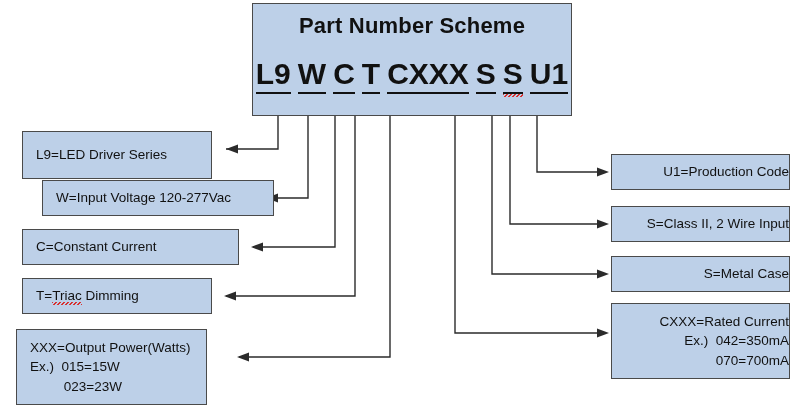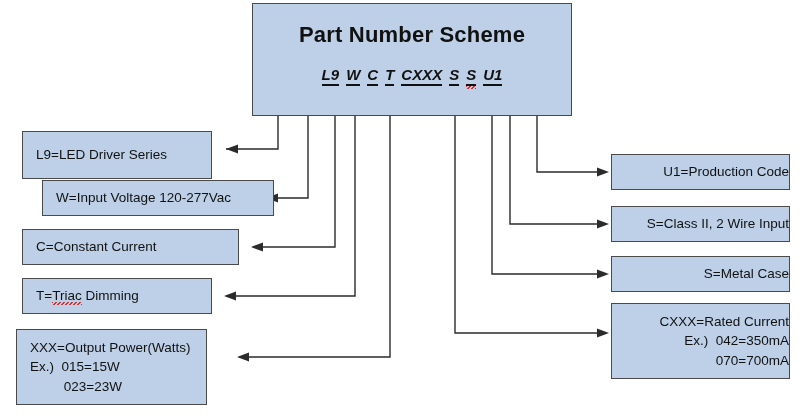--- a/index.html
+++ b/index.html
@@ -32,36 +32,35 @@
   }
 
   
   #title-box {
     left: 252px;
     top: 3px;
     width: 320px;
     height: 113px;
     align-items: center;
     justify-content: flex-start;
-    padding-top: 18px;
+    padding-top: 9px;
   }
   #title-text {
     font-size: 22px;
     font-weight: bold;
     letter-spacing: .2px;
     text-align: center;
   }
   #partnum-row {
     margin-top: 18px;
     display: flex;
     align-items: flex-end;
     gap: 7px;
-    font-size: 15px;
+    font-size: 30px;
     font-weight: bold;
-    font-style: italic;
   }
   .pn-seg {
     position: relative;
     border-bottom: 2.5px solid #111111;
     padding-bottom: 1px;
   }
   .pn-seg.misspelled::after {
     content: "";
     position: absolute;
     left: 0; right: 0;

